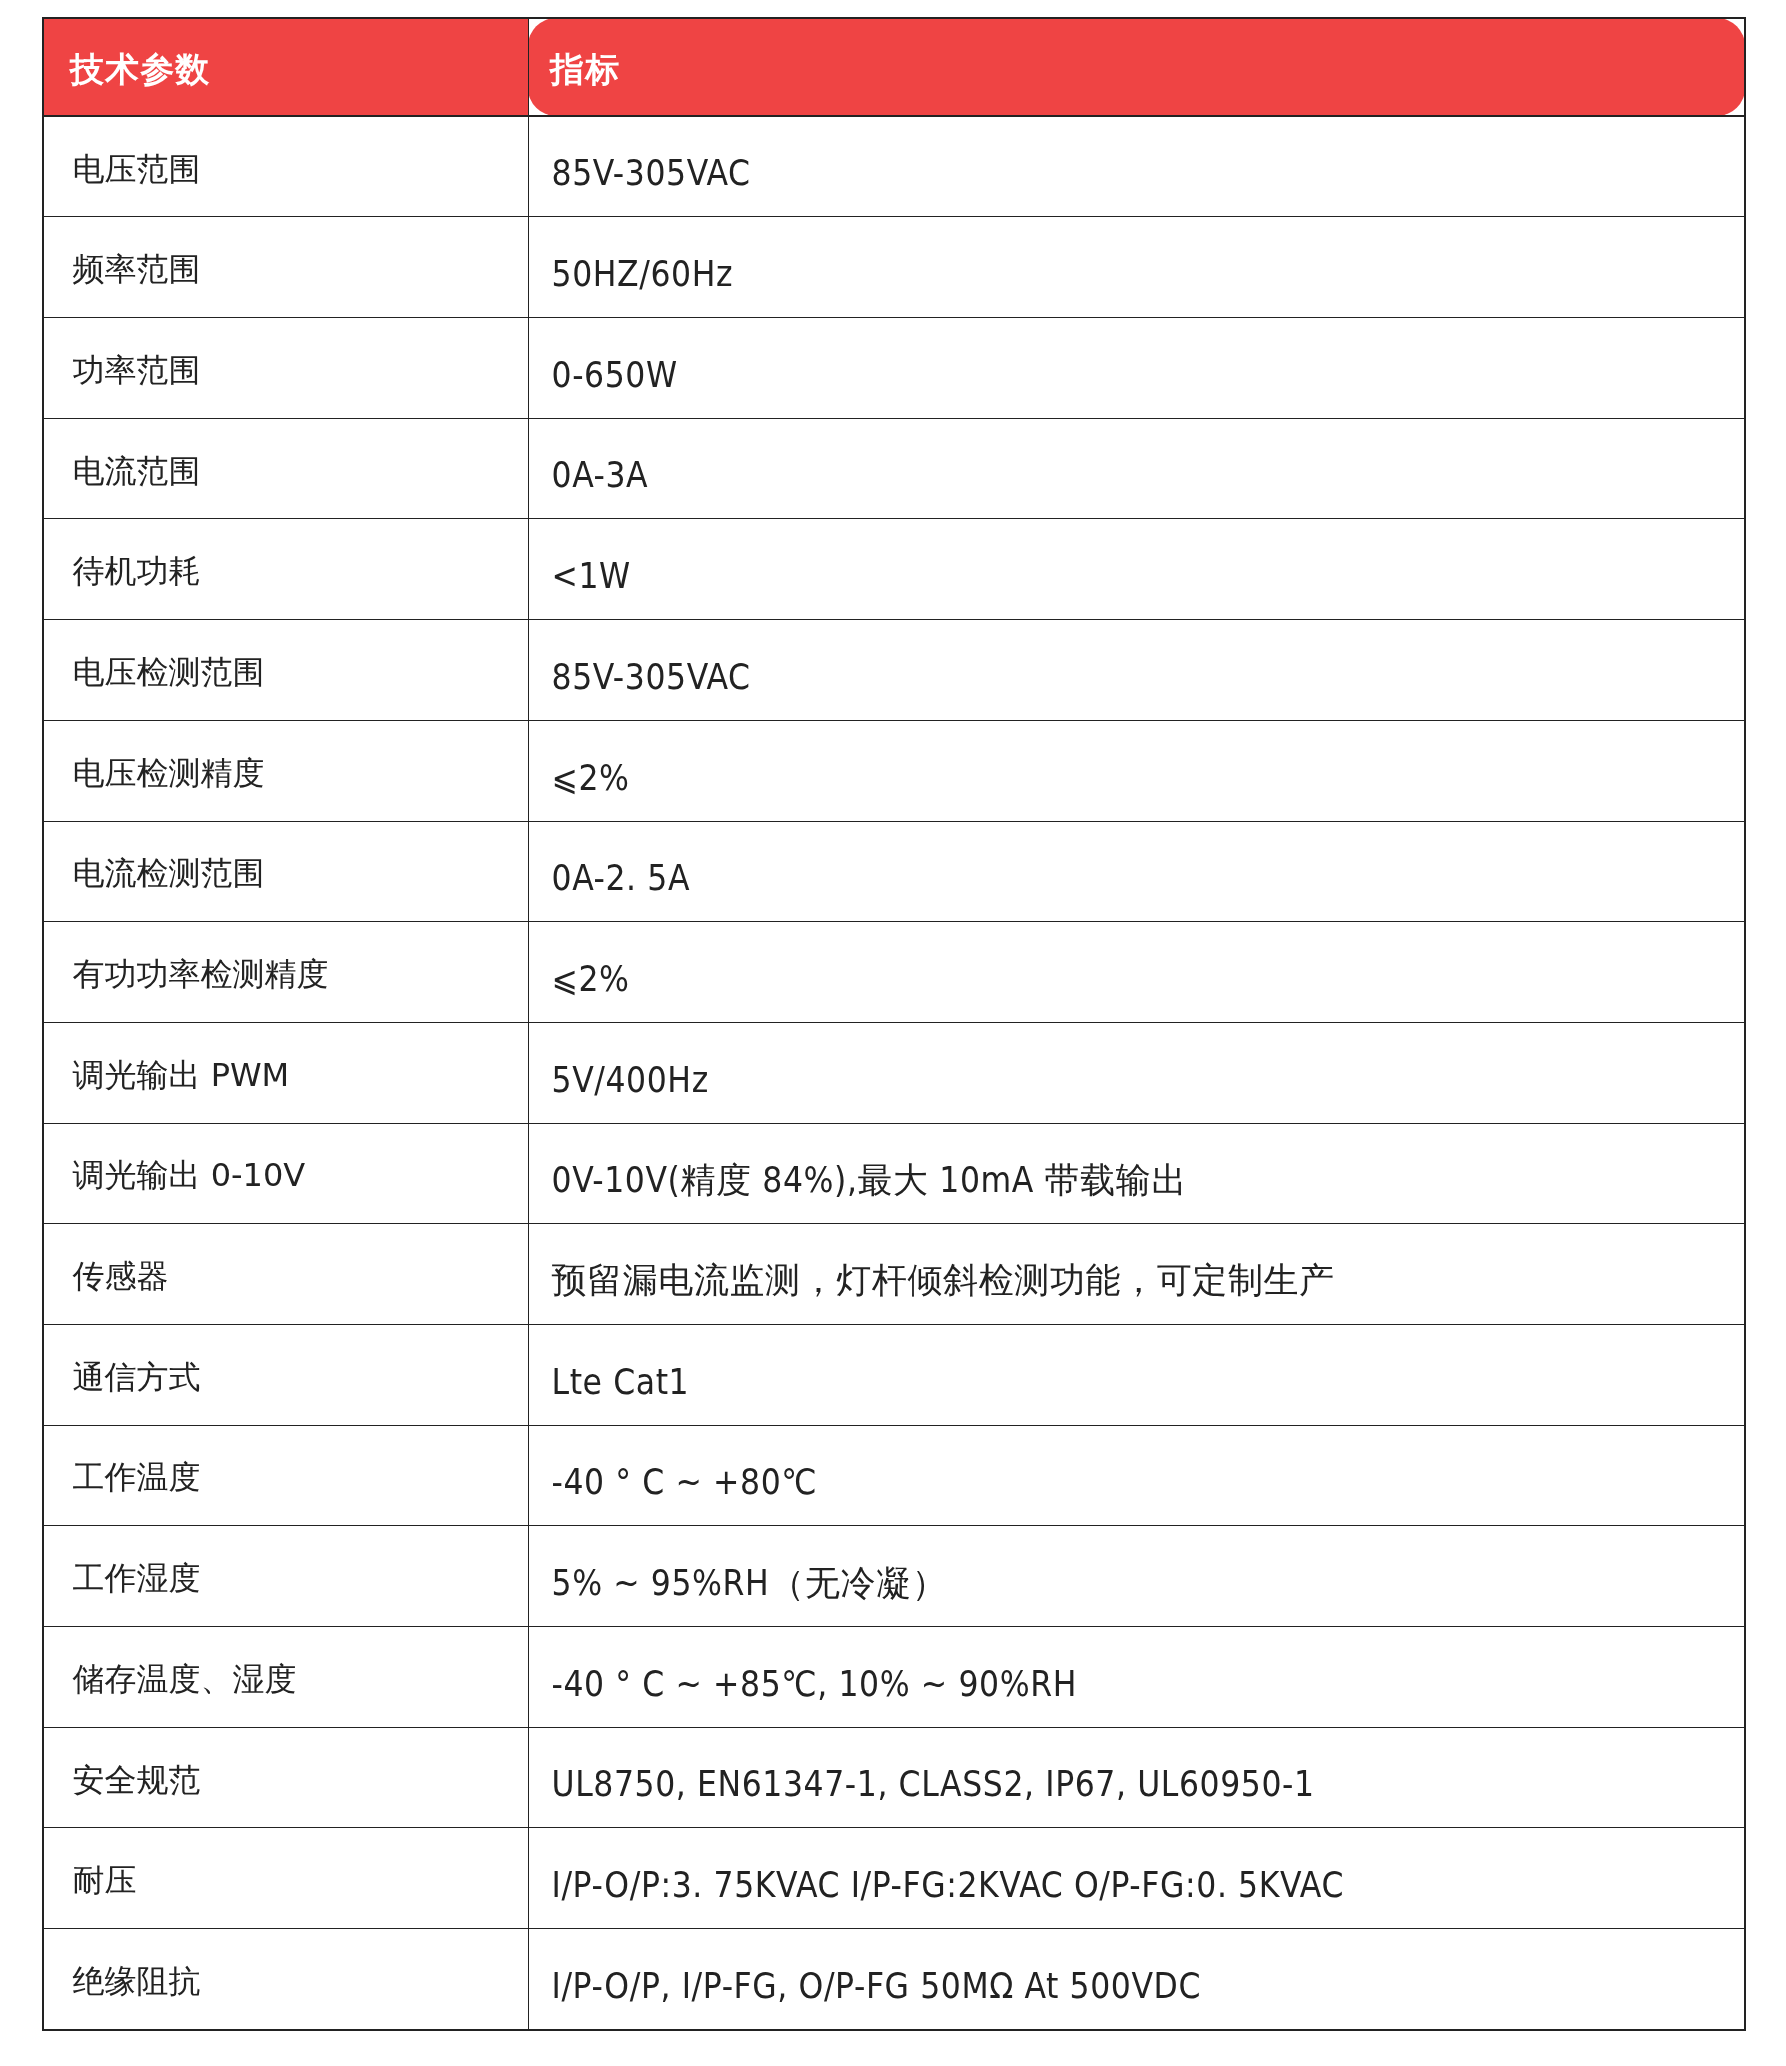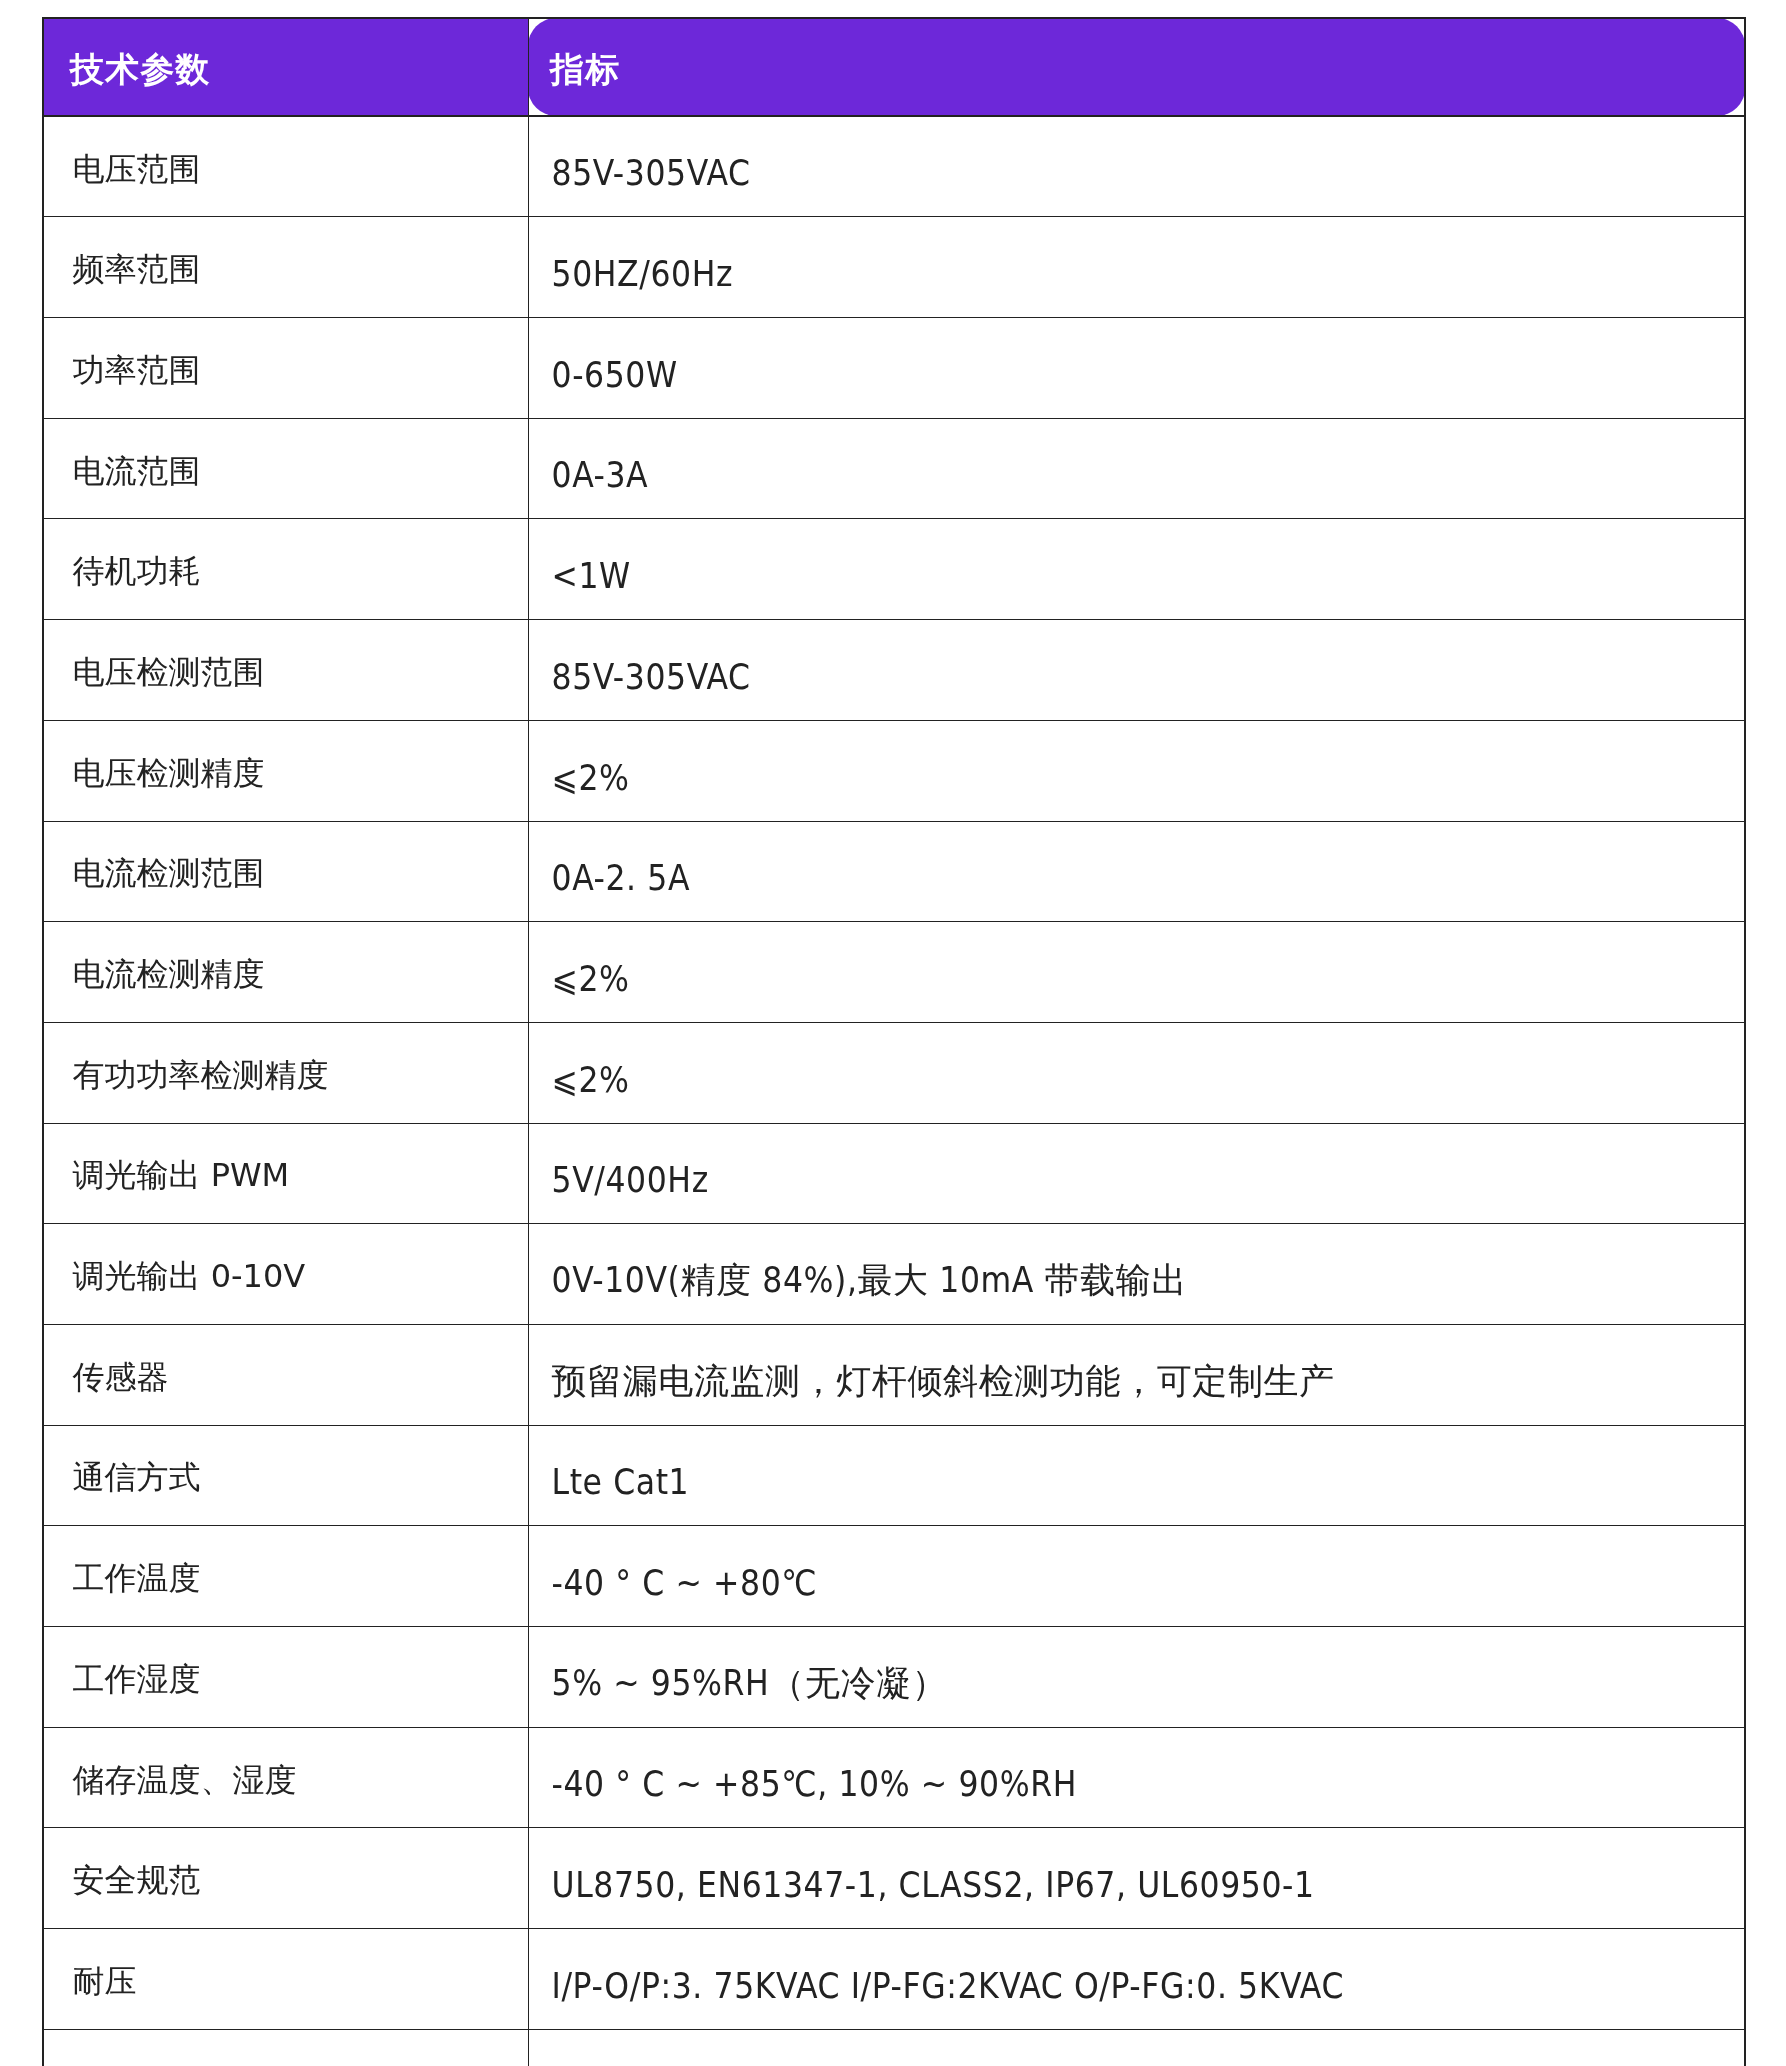--- a/index.html
+++ b/index.html
@@ -9,21 +9,21 @@
     width: 1701px; border-collapse: collapse; table-layout: fixed;
     border: 2.8px solid #222222;
   }
   .spec-table col.c1 { width: 485px; }
   .spec-table col.c2 { width: 1217px; }
   .spec-table th, .spec-table td {
     border: 1.7px solid #222222; padding: 0; vertical-align: middle;
     text-align: left; overflow: hidden; white-space: nowrap;
   }
   .spec-table thead th {
-    background: #6d28d9; color: #ffffff; height: 90px;
+    background: #ef4444; color: #ffffff; height: 90px;
     font-family: "DejaVu Sans", sans-serif; font-weight: bold;
     font-size: 34px; letter-spacing: 1.1px;
     border-bottom: 2.8px solid #222222;
   }
   .spec-table thead th.h1 { padding-left: 26px; padding-top: 5.7px; }
   .spec-table thead th.h2 { padding-left: 21.6px; padding-top: 5.7px; border-radius: 28px; }
   .spec-table tbody td {
     height: 86px; color: #222222;
     font-family: "DejaVu Sans", sans-serif; font-size: 32px;
   }
@@ -76,24 +76,20 @@
       </tr>
     <tr>
         <td class="label">电压检测精度</td>
         <td class="value">⩽2%</td>
       </tr>
     <tr>
         <td class="label">电流检测范围</td>
         <td class="value">0A-2. 5A</td>
       </tr>
     <tr>
-        <td class="label">电流检测精度</td>
-        <td class="value">⩽2%</td>
-      </tr>
-    <tr>
         <td class="label">有功功率检测精度</td>
         <td class="value">⩽2%</td>
       </tr>
     <tr>
         <td class="label">调光输出 PWM</td>
         <td class="value">5V/400Hz</td>
       </tr>
     <tr>
         <td class="label">调光输出 0-10V</td>
         <td class="value">0V-10V(精度 84%),最大 10mA 带载输出</td>

